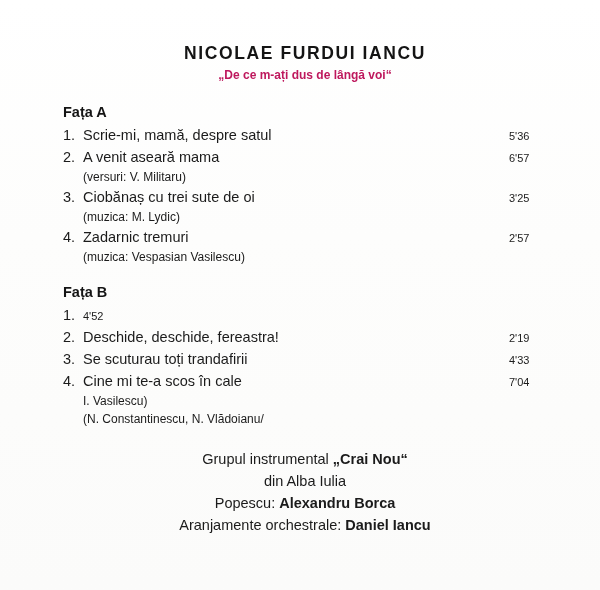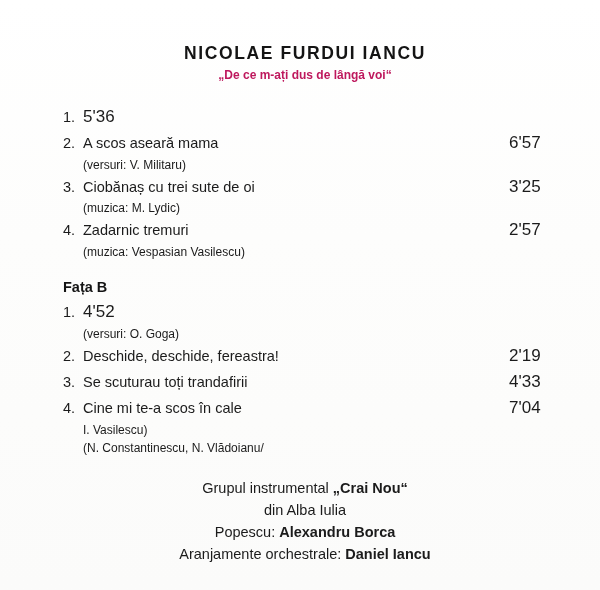--- a/index.html
+++ b/index.html
@@ -78,21 +78,21 @@
   .track-main {
     flex: 1 1 auto;
     padding-right: 8px;
   }
   .track-title {
     font-weight: normal;
   }
   .track-time {
     flex: 0 0 46px;
     text-align: left;
-    font-size: 17px;
+    font-size: 11px;
   }
   .sub-credit {
     font-size: 12px;
     line-height: 1.5;
     padding-left: 20px;
   }
   .footer {
     margin-top: 20px;
     text-align: center;
     font-size: 14.5px;
@@ -113,29 +113,31 @@
   <div class="content">
 
     <div class="header">
       <div class="artist">NICOLAE FURDUI IANCU</div>
       <div class="album">„De ce m-ați dus de lângă voi“</div>
     </div>
 
     <div class="tracklist">
 
       <div class="side side-a">
+        <div class="side-title">Fața A</div>
 
         <div class="track">
           <div class="track-num">1.</div>
+          <div class="track-main"><span class="track-title">Scrie-mi, mamă, despre satul</span></div>
           <div class="track-time">5'36</div>
         </div>
 
         <div class="track">
           <div class="track-num">2.</div>
-          <div class="track-main"><span class="track-title">A scos aseară mama</span></div>
+          <div class="track-main"><span class="track-title">A venit aseară mama</span></div>
           <div class="track-time">6'57</div>
         </div>
         <div class="sub-credit">
           <span class="plain">(versuri: </span><span class="bold">V. Militaru</span><span class="plain">)</span>
         </div>
 
         <div class="track">
           <div class="track-num">3.</div>
           <div class="track-main"><span class="track-title">Ciobănaș cu trei sute de oi</span></div>
           <div class="track-time">3'25</div>
@@ -154,23 +156,20 @@
         </div>
       </div>
 
       <div class="side side-b">
         <div class="side-title">Fața B</div>
 
         <div class="track">
           <div class="track-num">1.</div>
           <div class="track-time">4'52</div>
         </div>
-        <div class="sub-credit">
-          <span class="plain">(versuri: </span><span class="bold">O. Goga</span><span class="plain">)</span>
-        </div>
 
         <div class="track">
           <div class="track-num">2.</div>
           <div class="track-main"><span class="track-title">Deschide, deschide, fereastra!</span></div>
           <div class="track-time">2'19</div>
         </div>
 
         <div class="track">
           <div class="track-num">3.</div>
           <div class="track-main"><span class="track-title">Se scuturau toți trandafirii</span></div>

